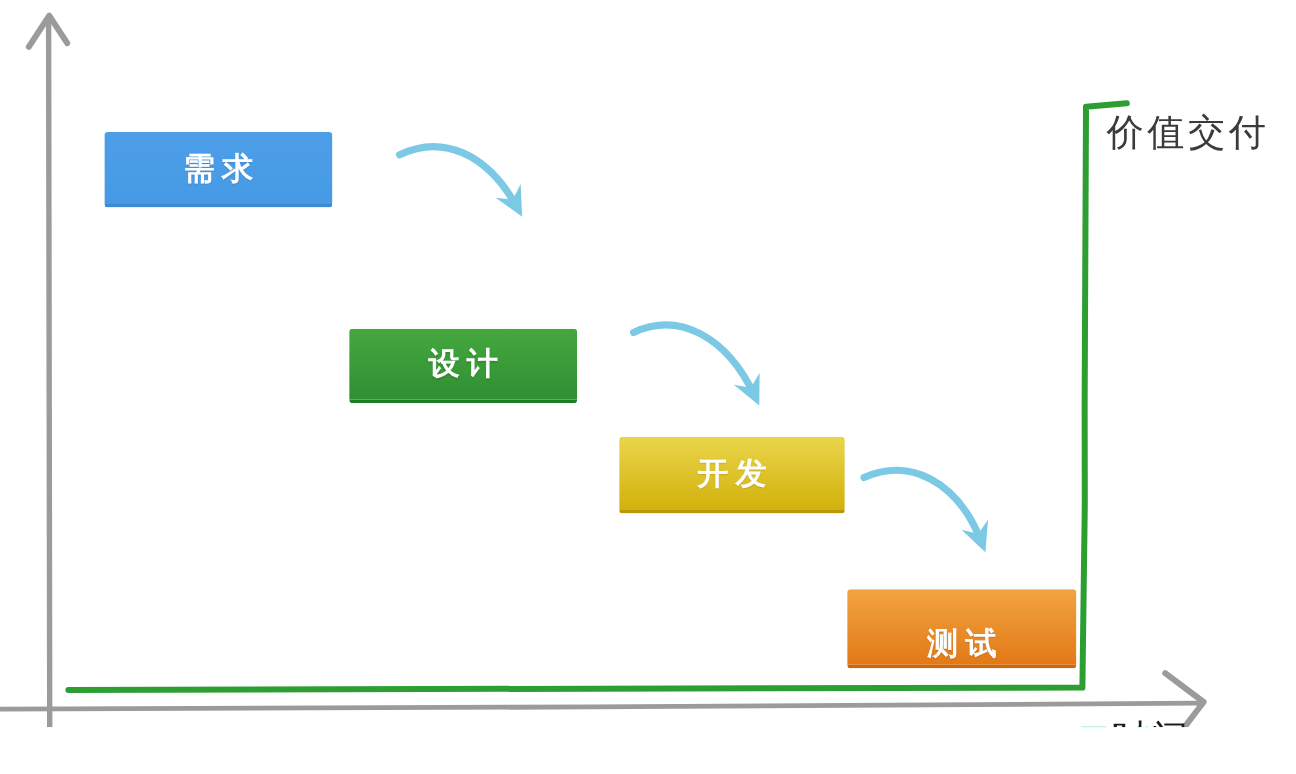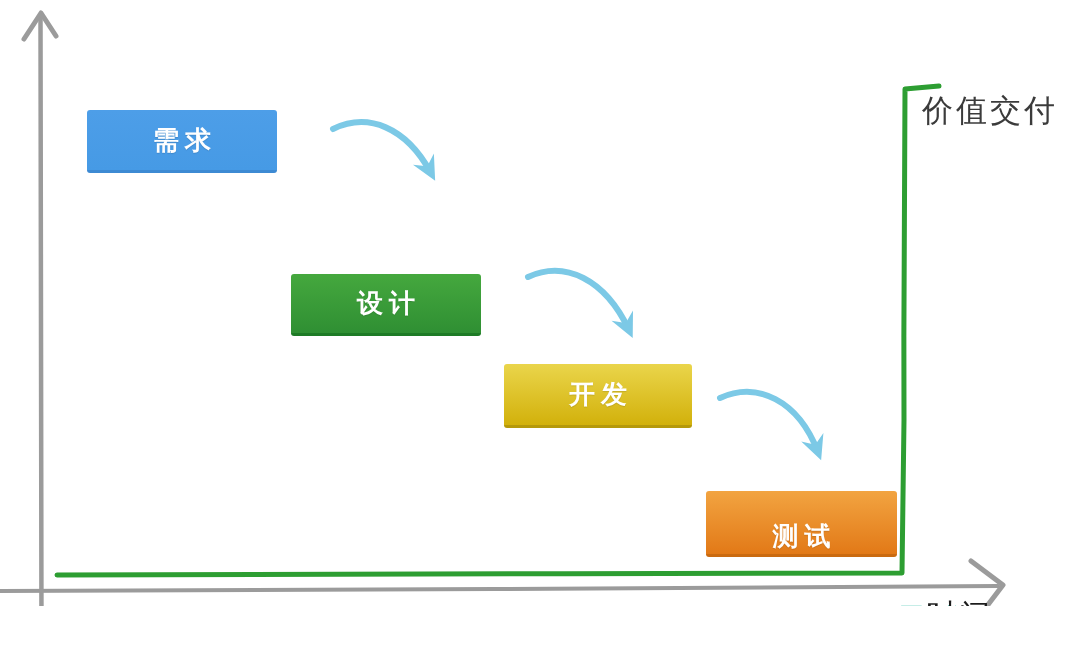--- a/index.html
+++ b/index.html
@@ -17,21 +17,21 @@
     position:absolute;border-radius:3px;
     background:linear-gradient(180deg,var(--c1),var(--c2));
     border-bottom:3px solid var(--edge);
     display:flex;align-items:center;justify-content:center;
     color:#ffffff;font-weight:bold;font-size:26px;letter-spacing:6px;text-indent:6px;
     text-shadow:0 1px 1px rgba(0,0,0,0.12);
     box-sizing:border-box;
   }
   .step-req{left:87px;top:110px;width:190px;height:63px;}
   .step-des{left:291px;top:238px;width:190px;height:62px;margin-top:36px;}
-  .step-dev{left:504px;top:364px;width:188px;height:64px;}
+  .step-dev{left:516px;top:364px;width:188px;height:64px;}
   .step-test{left:706px;top:491px;width:191px;height:66px;align-items:flex-end;}
   .value-label{
     position:absolute;left:922px;top:90px;font-size:31px;letter-spacing:3px;
     color:var(--value-label-color);white-space:nowrap;
   }
   .time-label{
     position:absolute;left:926px;top:595px;font-size:31px;letter-spacing:2px;
     color:#1c1c1c;font-weight:400;white-space:nowrap;
   }
   .watermark{

